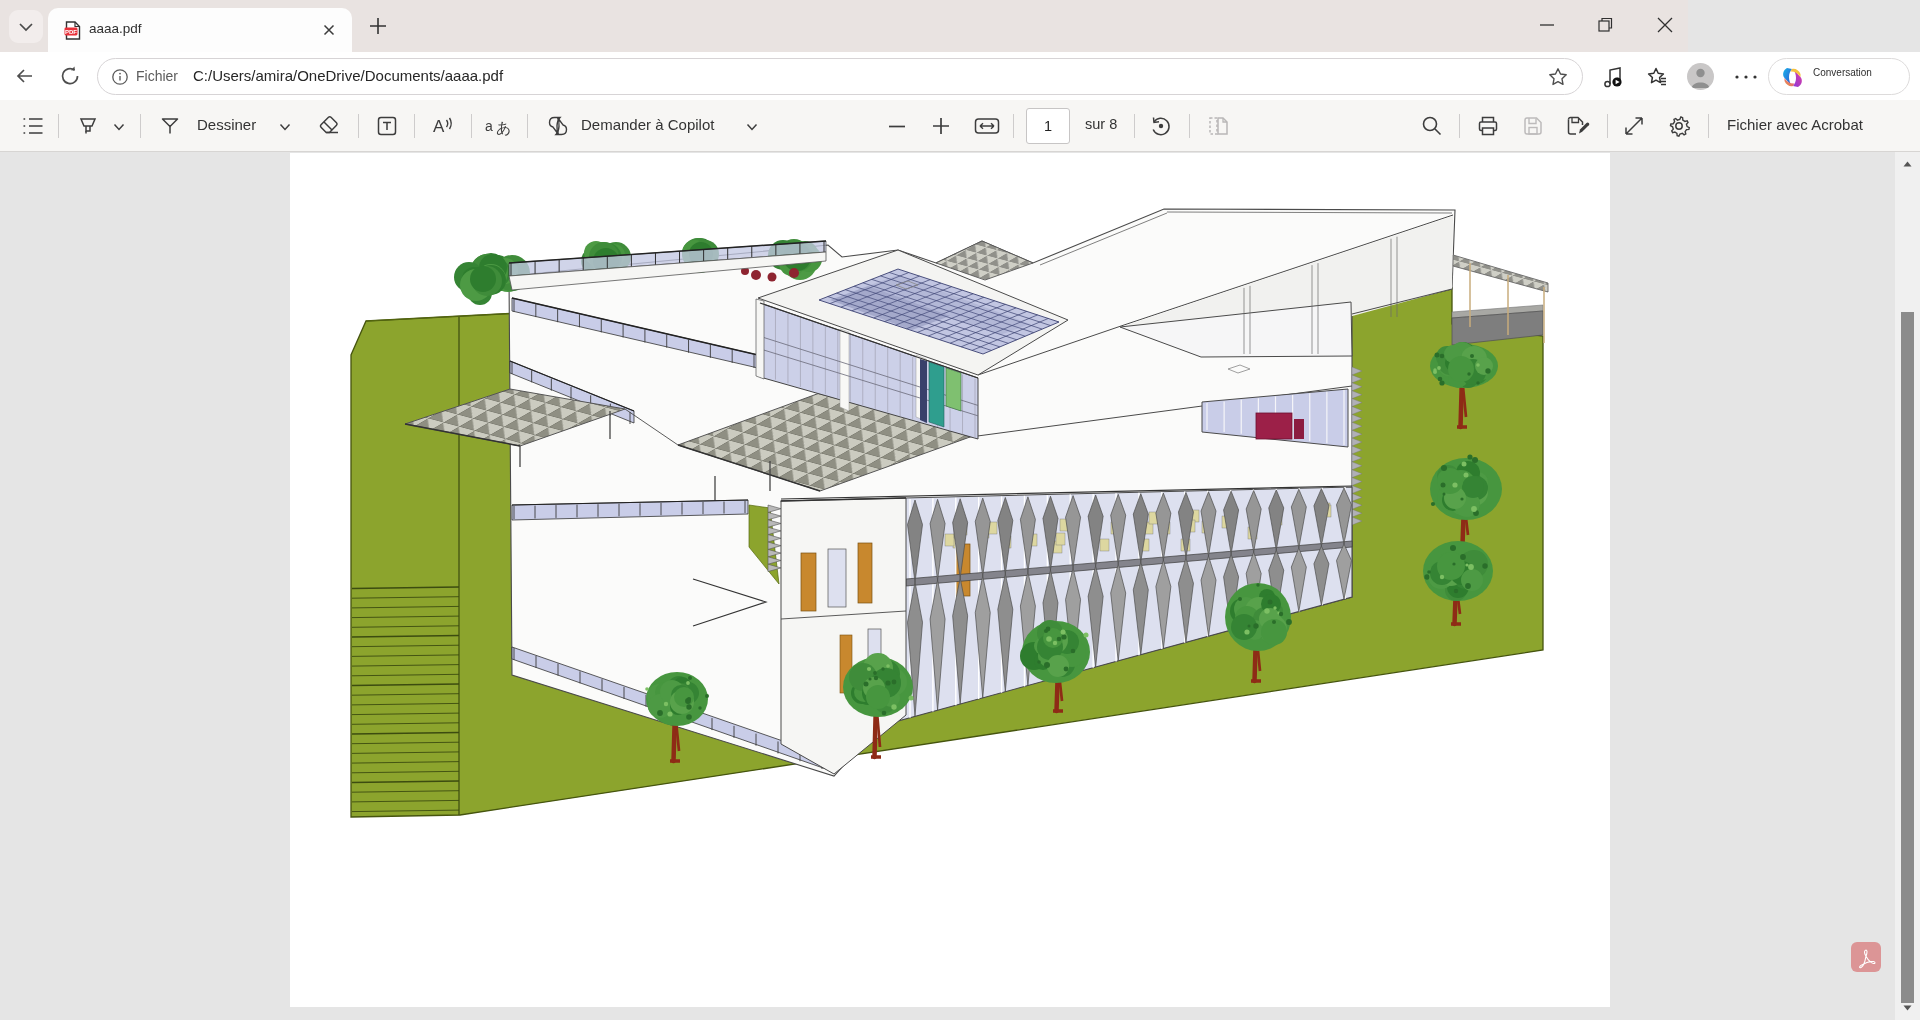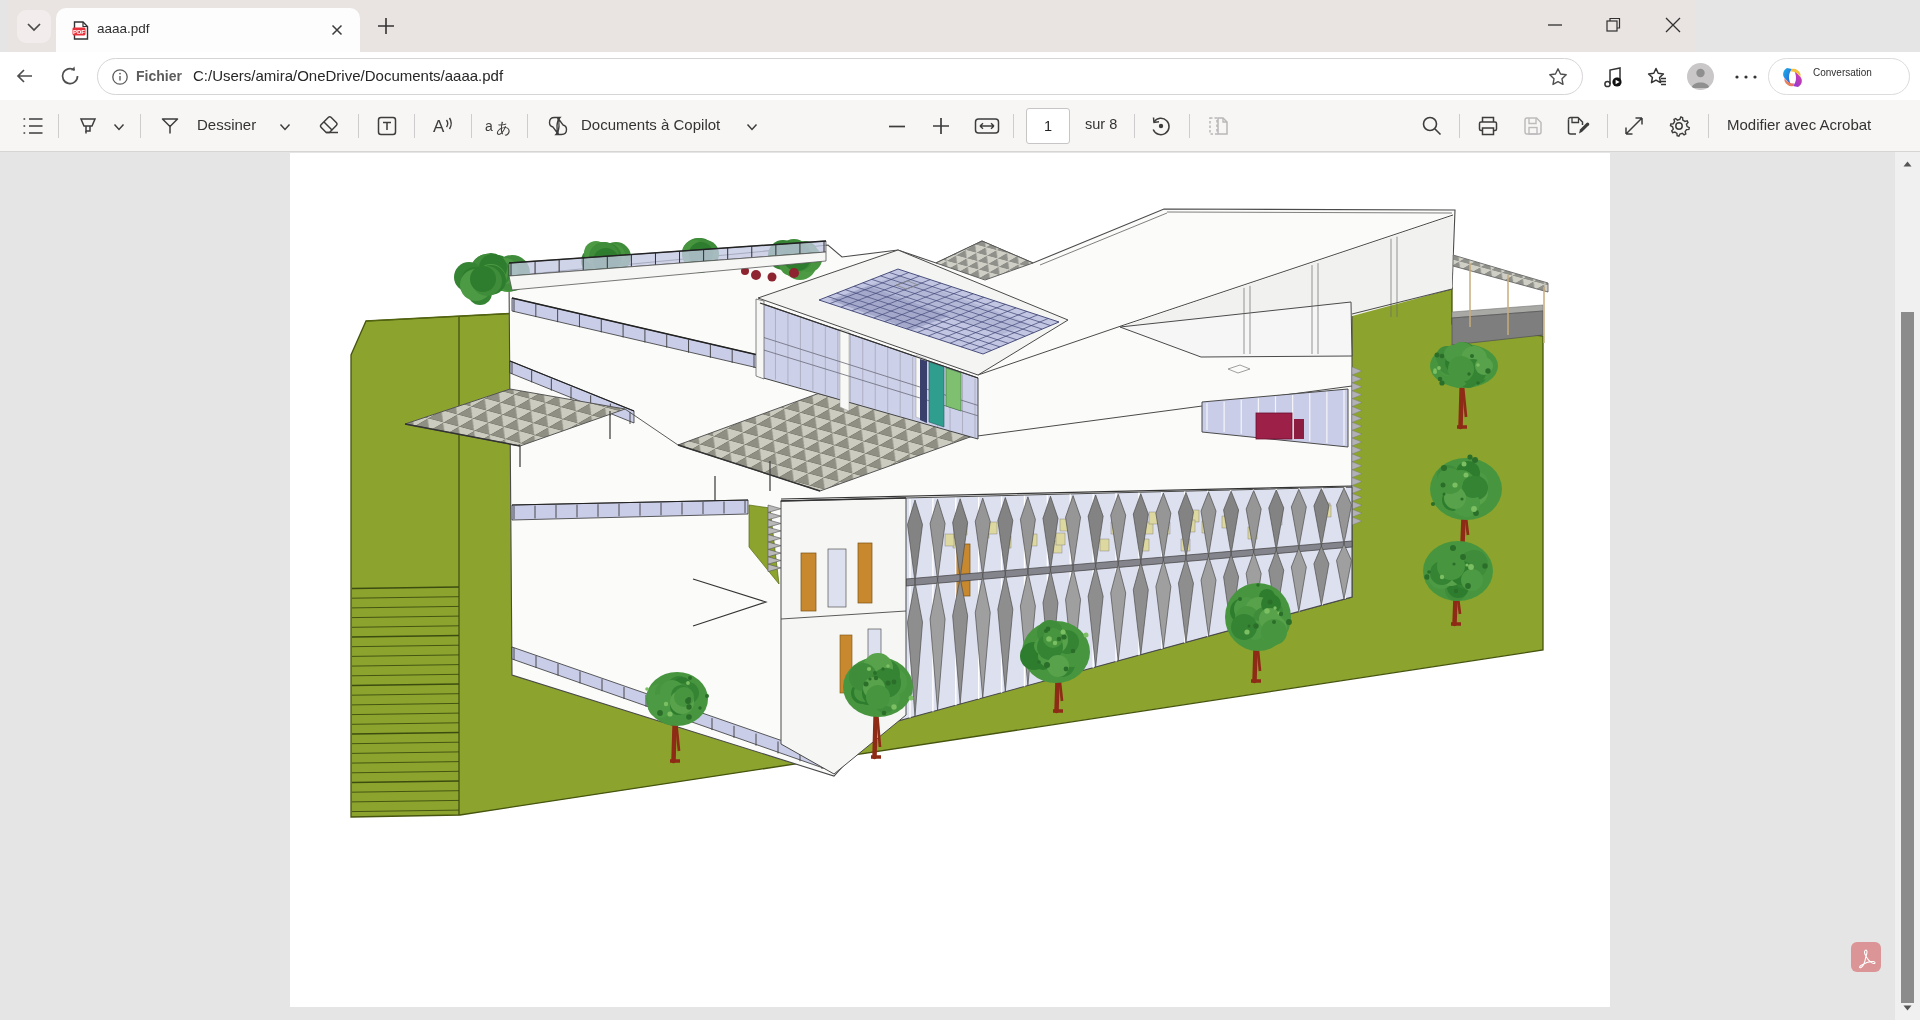--- a/index.html
+++ b/index.html
@@ -1,29 +1,29 @@
 <!DOCTYPE html>
 <html><head>
 <meta charset="utf-8">
 <style>
 * { margin:0; padding:0; box-sizing:border-box; }
 html,body { width:1920px; height:1020px; overflow:hidden; font-family:"Liberation Sans", sans-serif; }
 #stage { position:relative; width:1920px; height:1020px; background:#e5e5e5; }
 
-#tabbar { position:absolute; left:8px; top:0; width:1688px; height:52px; background:#e9e3e1; }
+#tabbar { position:absolute; left:0; top:0; width:1688px; height:52px; background:#e9e3e1; }
 #tabchev { position:absolute; left:9px; top:10px; width:34px; height:33px; background:#f2edec; border-radius:9px; color:#4a4a4a; }
 #tab { position:absolute; left:48px; top:8px; width:304px; height:44px; background:#fdfdfd; border-radius:10px 10px 0 0; }
 #tabtitle { position:absolute; left:41px; top:13px; font-size:13.5px; color:#2f2f2f; }
 #tabclose { position:absolute; right:14px; top:13px; width:18px; height:18px; color:#3c3c3c; }
 #newtab { position:absolute; left:366px; top:14px; width:24px; height:24px; color:#333; }
 .wbtn { position:absolute; top:0; width:46px; height:50px; color:#303030; }
 
 #addrbar { position:absolute; left:0; top:52px; width:1920px; height:48px; background:#ffffff; }
 #urlpill { position:absolute; left:97px; top:6px; width:1486px; height:37px; border:1px solid #d7d4d6; border-radius:19px; background:#fff; }
-#fichier { position:absolute; left:38px; top:9px; font-size:14px; color:#5c5c5c;font-weight:bold; }
+#fichier { position:absolute; left:38px; top:9px; font-size:14px; color:#5c5c5c; }
 #urltext { position:absolute; left:95px; top:7.5px; font-size:15px; color:#262626;text-align:center; }
 
 #pdfbar { position:absolute; left:0; top:100px; width:1920px; height:52px; background:#f7f6f4; border-bottom:1px solid #d7d5d3; }
 .tdiv { position:absolute; top:14px; width:1px; height:24px; background:#cecccc; }
 .tlabel { position:absolute; font-size:15px; color:#333; top:16px; }
 #pagebox { position:absolute; left:1026px; top:8px; width:44px; height:36px; background:#fff; border:1px solid #c7c5c5; border-radius:3px; text-align:center; font-size:14.5px; color:#222; line-height:34px; }
 
 #content { position:absolute; left:0; top:152px; width:1920px; height:868px; background:#e5e5e5; }
 #page { position:absolute; left:290px; top:1px; width:1320px; height:854px; background:#ffffff; }
 
@@ -177,21 +177,21 @@
     <div class="tdiv" style="left:471px"></div>
     <svg class="ico" style="left:484px;top:15px" width="30" height="22" viewBox="0 0 30 22">
         <text x="1" y="16" font-size="14" fill="#3d3d3d">a</text>
         <text x="12" y="18" font-size="15" fill="#3d3d3d">あ</text>
       </svg>
     <div class="tdiv" style="left:527px"></div>
     <svg class="ico" style="left:546px;top:14px" width="24" height="24" viewBox="0 0 24 24">
         <path d="M8.5 3.5 C5 3.5 3.5 6 3.5 8.5 C3.5 11 5 12.5 7 13 L12.5 20.5 C10 16 10.5 7 14 3.5 Z" fill="none" stroke="#3d3d3d" stroke-width="1.4"></path>
         <path d="M15.5 20.5 C19 20.5 20.5 18 20.5 15.5 C20.5 13 19 11.5 17 11 L11.5 3.5 C14 8 13.5 17 10 20.5 Z" fill="none" stroke="#3d3d3d" stroke-width="1.4"></path>
       </svg>
-    <span class="tlabel" style="left:581px">Documents à Copilot</span>
+    <span class="tlabel" style="left:581px">Demander à Copilot</span>
     <svg class="ico" style="left:745px;top:20px" width="14" height="14" viewBox="0 0 14 14">
         <path d="M2.5 4.5 L7 9.5 L11.5 4.5" fill="none" stroke="#3d3d3d" stroke-width="1.5"></path>
       </svg>
     <svg class="ico" style="left:888px;top:25px" width="18" height="3" viewBox="0 0 18 3">
         <path d="M1 1.5 H17" stroke="#3d3d3d" stroke-width="1.7"></path>
       </svg>
     <svg class="ico" style="left:932px;top:17px" width="18" height="18" viewBox="0 0 18 18">
         <path d="M9 1 V17 M1 9 H17" stroke="#3d3d3d" stroke-width="1.7"></path>
       </svg>
     <svg class="ico" style="left:974px;top:15px" width="26" height="22" viewBox="0 0 26 22">
@@ -236,21 +236,21 @@
       </svg>
     <div class="tdiv" style="left:1607px"></div>
     <svg class="ico" style="left:1622px;top:14px" width="24" height="24" viewBox="0 0 24 24">
         <path d="M4 20 L20 4 M4 20 V13.5 M4 20 H10.5 M20 4 H13.5 M20 4 V10.5" fill="none" stroke="#3d3d3d" stroke-width="1.5"></path>
       </svg>
     <svg class="ico" style="left:1667px;top:14px" width="24" height="24" viewBox="0 0 24 24">
         <circle cx="12" cy="12" r="3.2" fill="none" stroke="#3d3d3d" stroke-width="1.5"></circle>
         <path d="M12 2.8 l1.8 0.3 0.7 2.3 2.3 0.9 2.1-1.1 1.2 1.5 -1.2 2 1.2 2.2 2.3 0.6 0 1.8 -2.3 0.7 -0.9 2.3 1.1 2.1 -1.5 1.2 -2-1.2 -2.2 1.2 -0.6 2.3 -1.8 0 -0.7-2.3 -2.3-0.9 -2.1 1.1 -1.2-1.5 1.2-2 -1.2-2.2 -2.3-0.6 0-1.8 2.3-0.7 0.9-2.3 -1.1-2.1 1.5-1.2 2 1.2 2.2-1.2 Z" fill="none" stroke="#3d3d3d" stroke-width="1.4" transform="rotate(12 12 12)"></path>
       </svg>
     <div class="tdiv" style="left:1708px"></div>
-    <span class="tlabel" style="left:1727px">Modifier avec Acrobat</span>
+    <span class="tlabel" style="left:1727px">Fichier avec Acrobat</span>
   </div>
 
   <div id="content">
     <div id="page">
       <svg id="draw" width="1320" height="854" viewBox="290 154 1320 854">
 <defs>
 <pattern id="chk" width="16" height="16" patternUnits="userSpaceOnUse" patternTransform="matrix(0.966,0.259,0.866,-0.5,0,0)">
  <rect width="16" height="16" fill="#f2f2ec"></rect>
  <path d="M0,0 L16,0 L0,16 Z" fill="#8f8f83"></path>
  <path d="M16,0 L16,16 L0,16 Z" fill="#cbcbc0"></path>

